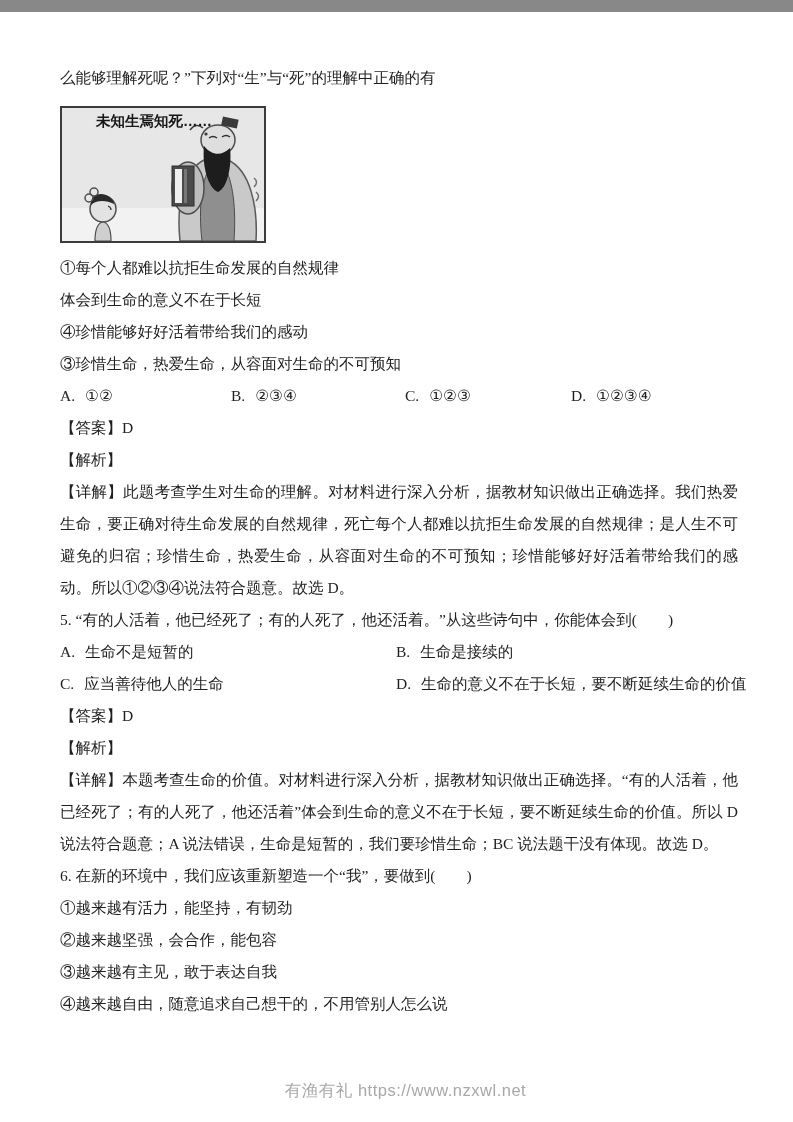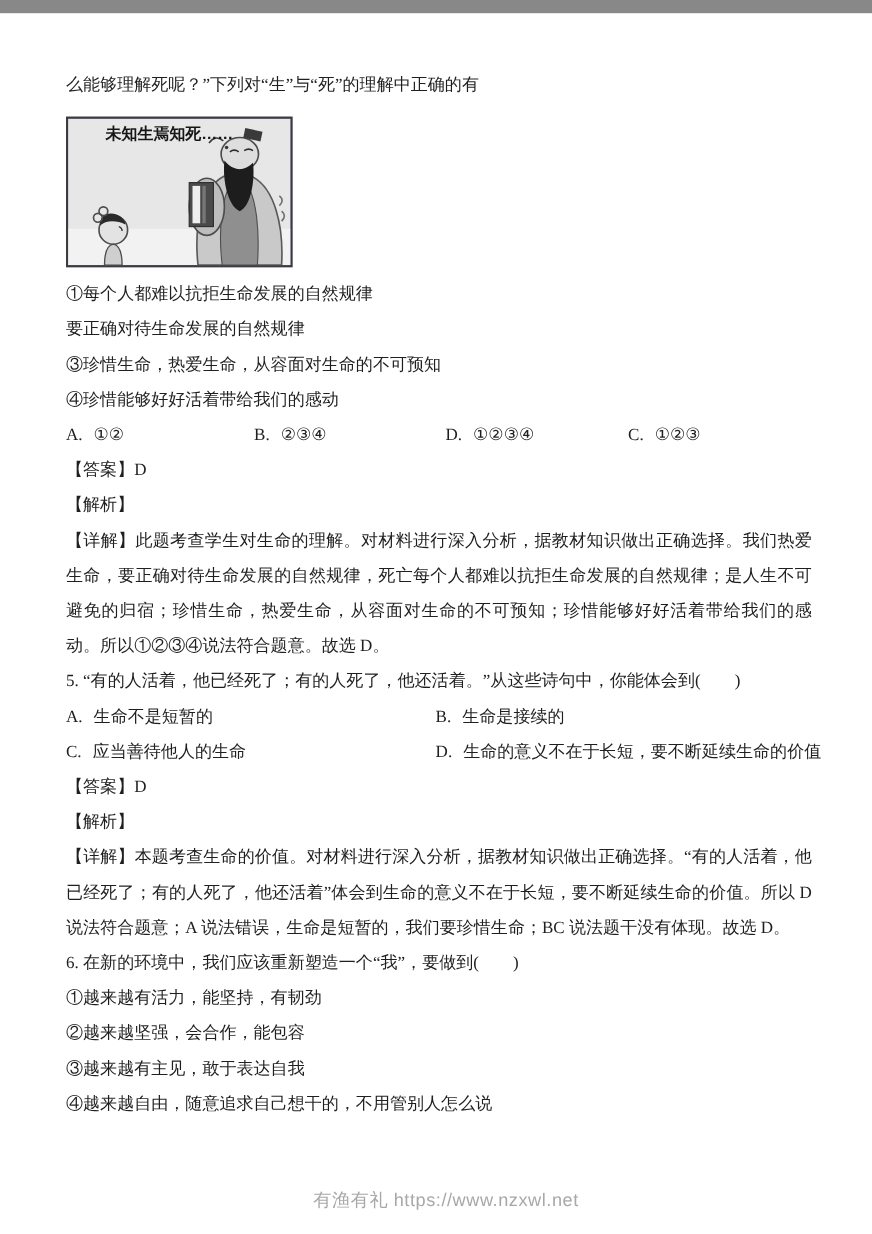--- a/index.html
+++ b/index.html
@@ -92,29 +92,29 @@
           <circle cx="32" cy="84" r="4" fill="none" stroke="#4d4d4d" stroke-width="1.5"></circle>
           <path d="M46 98 q3 1 3 4" stroke="#2e2e2e" stroke-width="1.2" fill="none"></path>
           <path d="M33 133 C33 122 35 115 41 114 C47 115 49 122 49 133 Z" fill="#cfcfcf" stroke="#4d4d4d" stroke-width="1.2"></path>
         </g>
 
         <text x="34" y="18" font-size="14.5" font-weight="bold" fill="#161616" font-family="'Liberation Sans','DejaVu Sans',sans-serif">未知生焉知死……</text>
       </svg>
     </div>
 
     <p class="ln">①每个人都难以抗拒生命发展的自然规律</p>
-    <p class="ln">要正确对待生命发展的自然规律</p>
+    <p class="ln">体会到生命的意义不在于长短</p>
+    <p class="ln">④珍惜能够好好活着带给我们的感动</p>
     <p class="ln">③珍惜生命，热爱生命，从容面对生命的不可预知</p>
-    <p class="ln">④珍惜能够好好活着带给我们的感动</p>
 
     <div class="opt-row-4">
       <span class="opt"><span class="lbl">A.</span><span>①②</span></span>
       <span class="opt"><span class="lbl">B.</span><span>②③④</span></span>
+      <span class="opt"><span class="lbl">C.</span><span>①②③</span></span>
       <span class="opt"><span class="lbl">D.</span><span>①②③④</span></span>
-      <span class="opt"><span class="lbl">C.</span><span>①②③</span></span>
     </div>
 
     <p class="ln">【答案】D</p>
     <p class="ln">【解析】</p>
     <p class="para">【详解】此题考查学生对生命的理解。对材料进行深入分析，据教材知识做出正确选择。我们热爱生命，要正确对待生命发展的自然规律，死亡每个人都难以抗拒生命发展的自然规律；是人生不可避免的归宿；珍惜生命，热爱生命，从容面对生命的不可预知；珍惜能够好好活着带给我们的感动。所以①②③④说法符合题意。故选 D。</p>
 
     <p class="ln">5. “有的人活着，他已经死了；有的人死了，他还活着。”从这些诗句中，你能体会到(　　)</p>
     <div class="opt-row-2">
       <span class="opt"><span class="lbl">A.</span><span>生命不是短暂的</span></span>
       <span class="opt"><span class="lbl">B.</span><span>生命是接续的</span></span>

